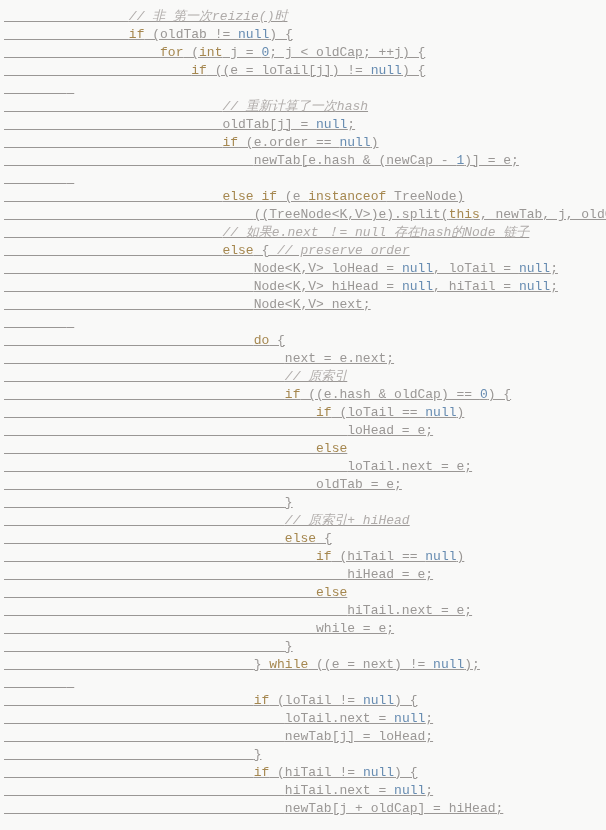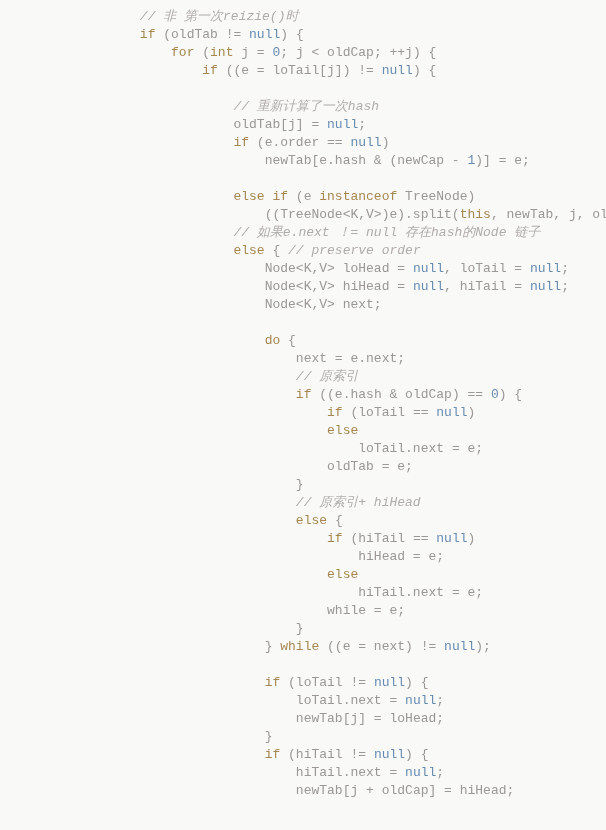--- a/index.html
+++ b/index.html
@@ -14,21 +14,22 @@
     box-sizing: border-box;
   }
   pre {
     margin: 0;
     padding: 0;
     font-family: inherit;
     white-space: pre;
   }
   .line {
     display: block;
-    padding-left: 15px;
+    padding-left: 4px;
+    text-decoration: underline;
   }
   .cm  { color: #b0acaa; font-style: italic; }
   .kw  { color: #a5874f; }
   .num { color: #678cb1; }
   .id  { color: #9a9795; }
   .pn  { color: #9a9795; }
   .kwn { color: #678cb1; }
 </style>
 </head>
 <body>
@@ -49,20 +50,21 @@
 </span><span class="line">                            <span class="kw">else</span><span class="pn"> { </span><span class="cm">// preserve order</span>
 </span><span class="line">                                <span class="id">Node&lt;K,V&gt; loHead = </span><span class="kwn">null</span><span class="id">, loTail = </span><span class="kwn">null</span><span class="pn">;</span>
 </span><span class="line">                                <span class="id">Node&lt;K,V&gt; hiHead = </span><span class="kwn">null</span><span class="id">, hiTail = </span><span class="kwn">null</span><span class="pn">;</span>
 </span><span class="line">                                <span class="id">Node&lt;K,V&gt; next;</span>
 </span><span class="line">        <span class="pn"> </span>
 </span><span class="line">                                <span class="kw">do</span><span class="pn"> {</span>
 </span><span class="line">                                    <span class="id">next = e.next;</span>
 </span><span class="line">                                    <span class="cm">// 原索引</span>
 </span><span class="line">                                    <span class="kw">if</span><span class="pn"> ((e.hash &amp; oldCap) == </span><span class="num">0</span><span class="pn">) {</span>
 </span><span class="line">                                        <span class="kw">if</span><span class="pn"> (loTail == </span><span class="kwn">null</span><span class="pn">)</span>
+</span><span class="line">                                            <span class="id">loHead = e;</span>
 </span><span class="line">                                        <span class="kw">else</span>
 </span><span class="line">                                            <span class="id">loTail.next = e;</span>
 </span><span class="line">                                        <span class="id">oldTab = e;</span>
 </span><span class="line">                                    <span class="pn">}</span>
 </span><span class="line">                                    <span class="cm">// 原索引+ hiHead</span>
 </span><span class="line">                                    <span class="kw">else</span><span class="pn"> {</span>
 </span><span class="line">                                        <span class="kw">if</span><span class="pn"> (hiTail == </span><span class="kwn">null</span><span class="pn">)</span>
 </span><span class="line">                                            <span class="id">hiHead = e;</span>
 </span><span class="line">                                        <span class="kw">else</span>
 </span><span class="line">                                            <span class="id">hiTail.next = e;</span>

